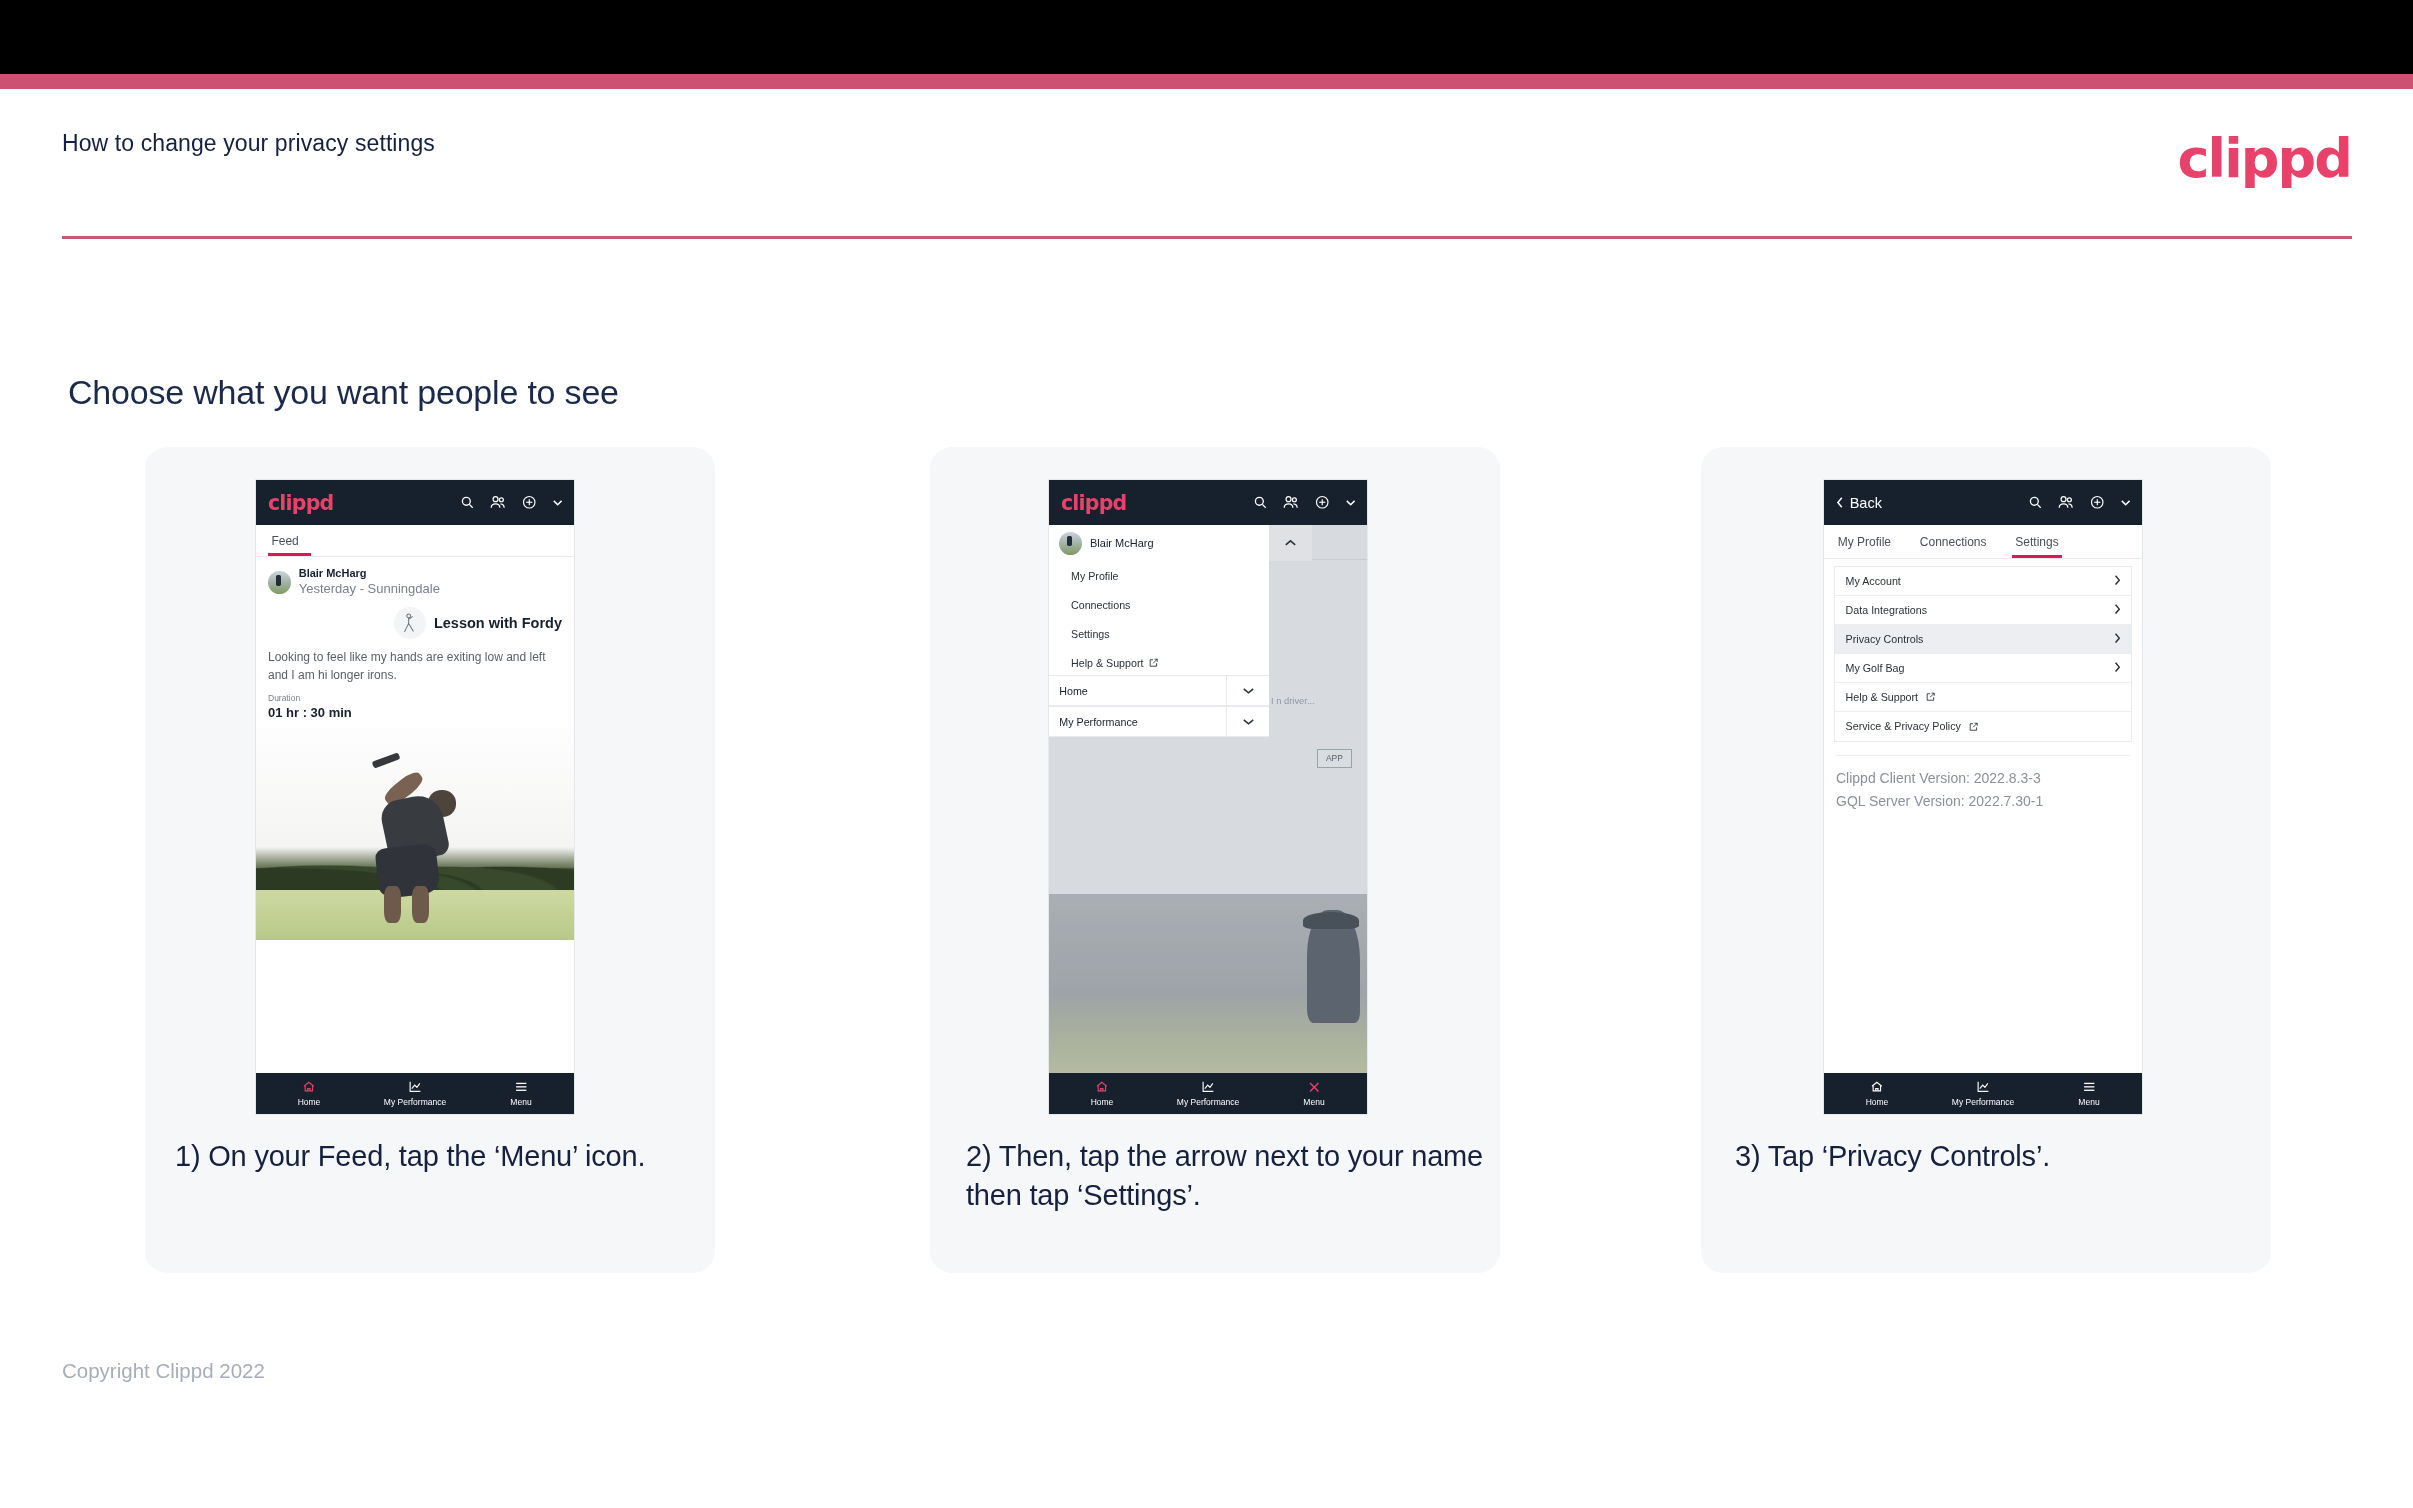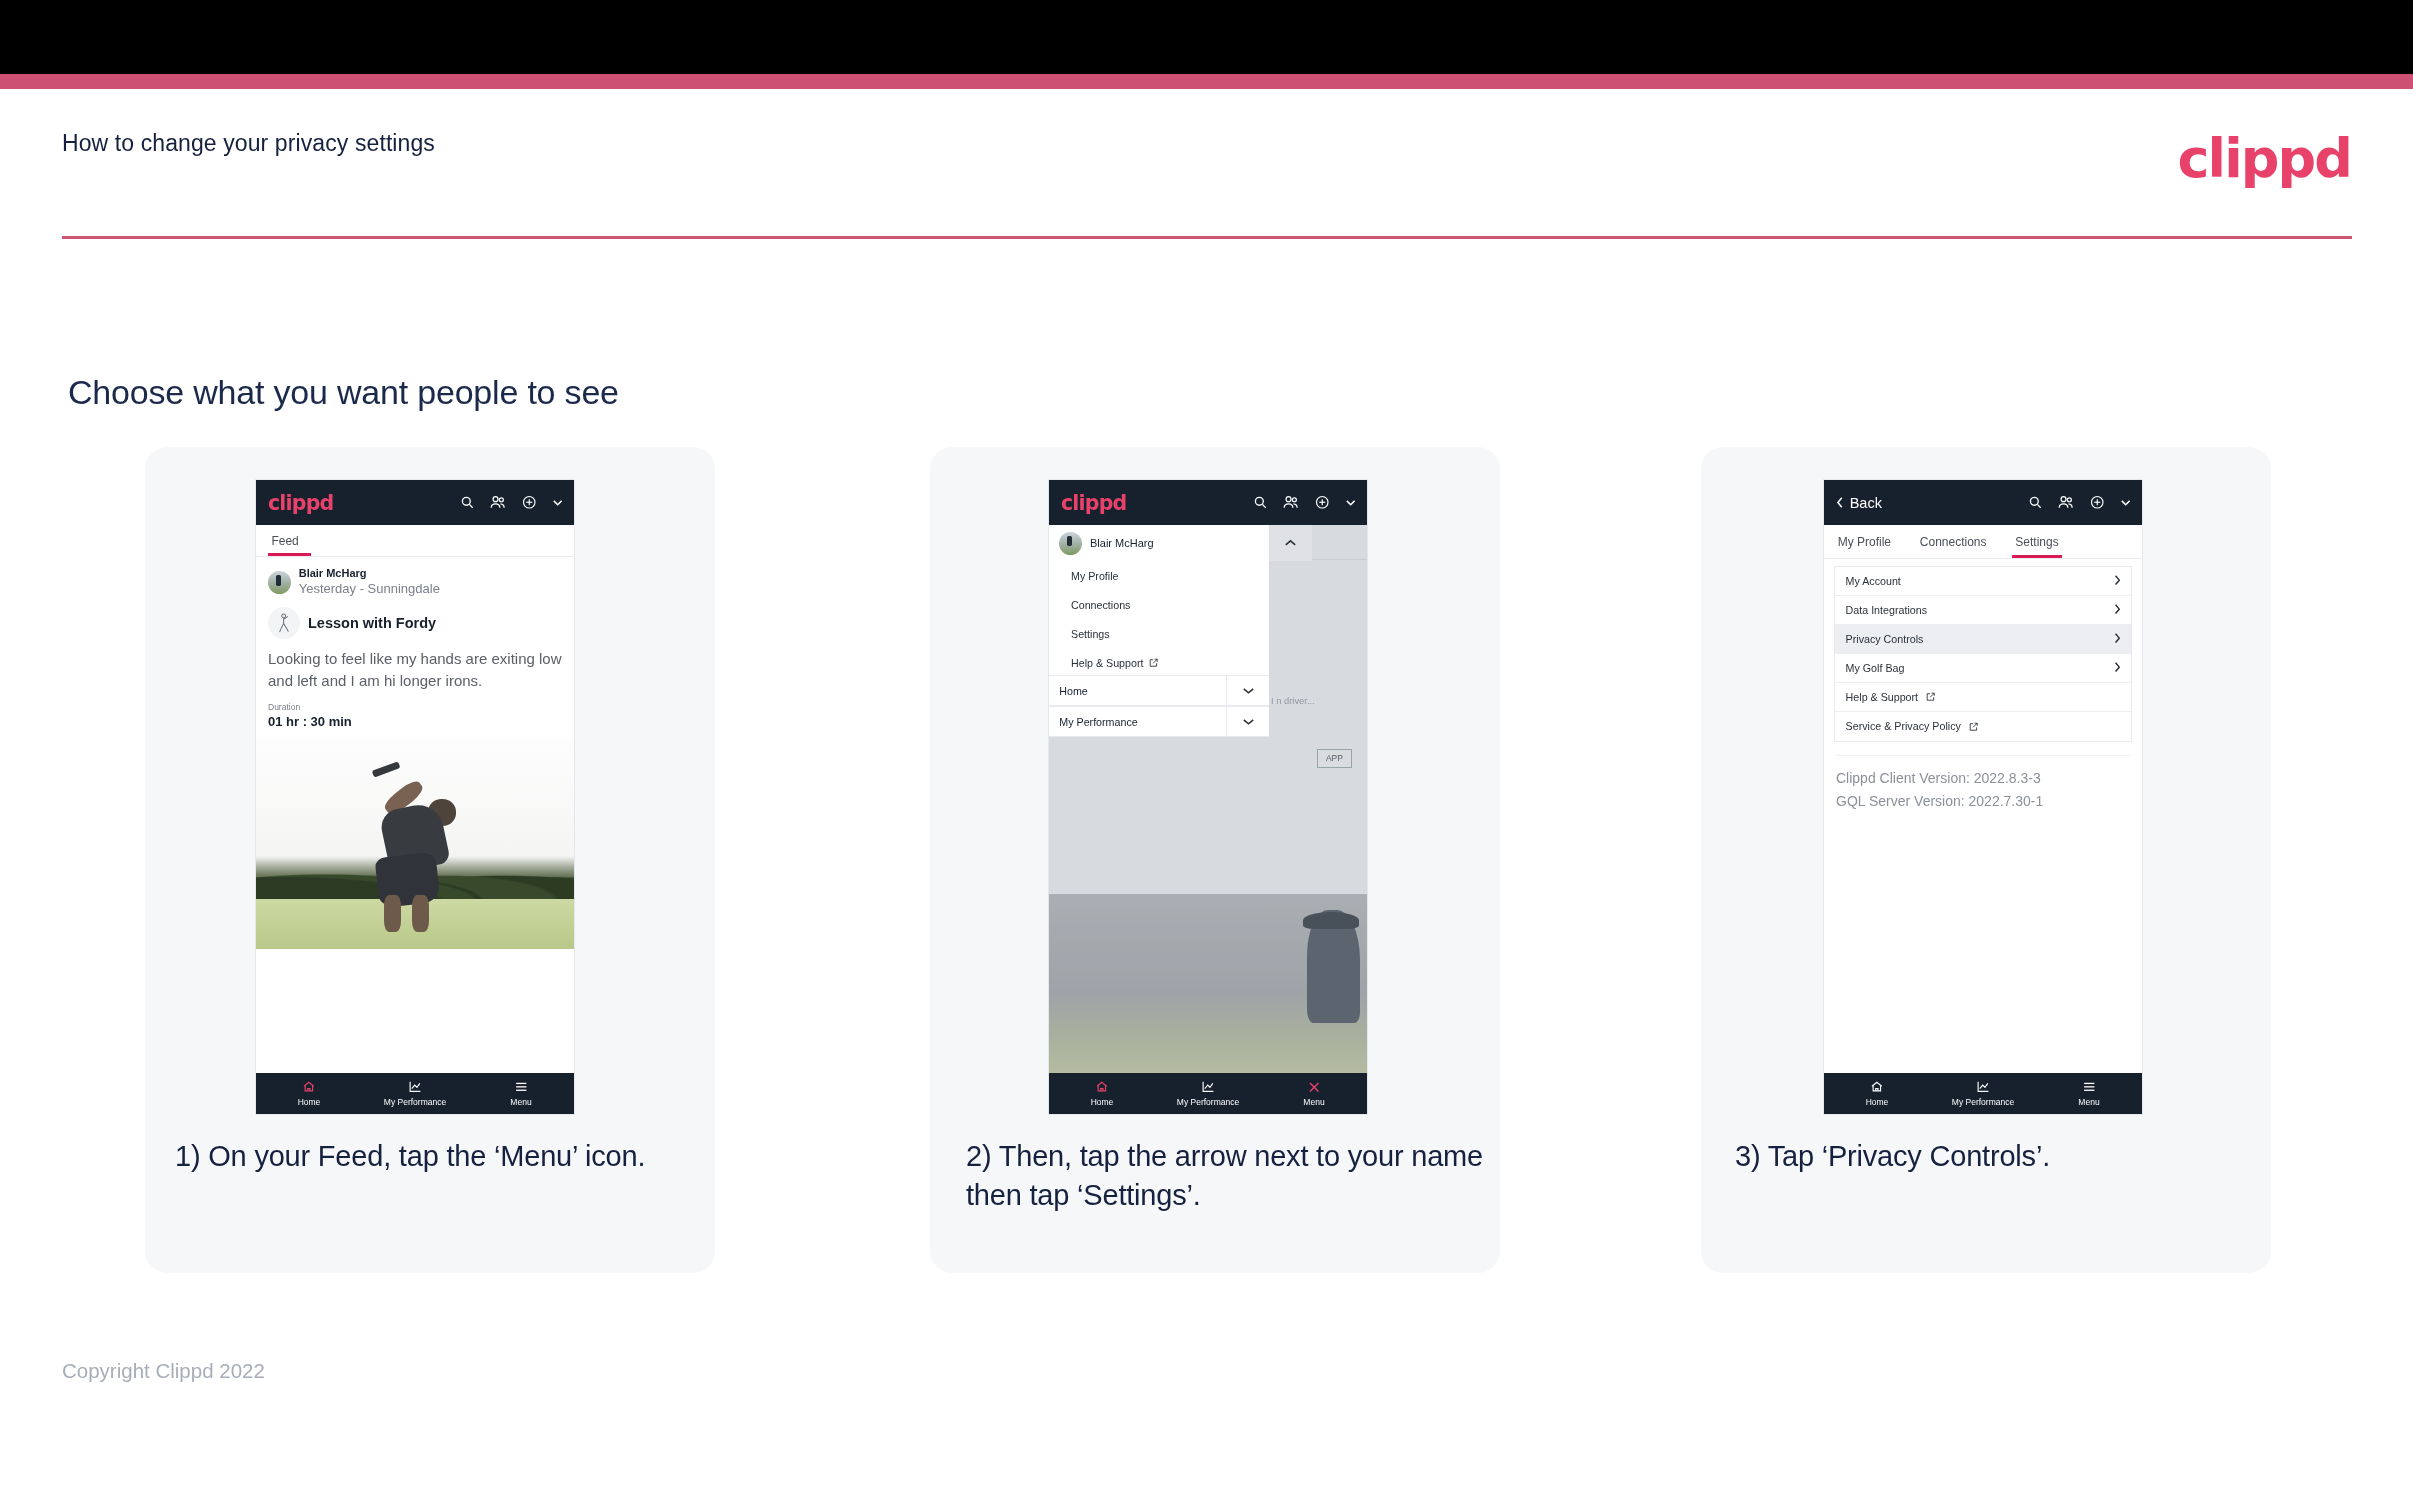--- a/index.html
+++ b/index.html
@@ -105,28 +105,28 @@
     background:linear-gradient(180deg,#c9d3dd 0%,#9fb0a0 55%,#7f9a62 100%);
     position:relative;
   }
   .avatar::after {
     content:""; position:absolute; left:7.7px; top:4.3px; width:5.1px; height:10.3px;
     background:#222b38; border-radius:1.7px;
   }
   .post-name { font-size:11px; font-weight:700; color:#17212e; line-height:1.25; }
   .post-meta { font-size:13px; color:#7b818c; line-height:1.3; }
 
-  .lesson-row { display:flex; align-items:center; gap:8px; margin-top:9.4px; }
+  .lesson-row { display:flex; align-items:center; gap:8px; margin-top:9.4px;justify-content:flex-end; }
   .lesson-badge {
     width:32px; height:32px; border-radius:50%; background:#f3f4f6;
     display:flex; align-items:center; justify-content:center; flex:none;
   }
   .lesson-title { font-size:14.5px; font-weight:700; color:#17212e; }
 
-  .post-body { font-size:15px; color:#5b6068; line-height:1.5; margin-top:8.5px; }
+  .post-body { font-size:12px; color:#5b6068; line-height:1.5; margin-top:8.5px; }
   .dur-label { font-size:8.5px; color:#7b818c; margin-top:9.4px; }
   .dur-value { font-size:13px; font-weight:700; color:#17212e; margin-top:1.7px; }
 
   .photo {
     margin-top:8.5px; height:212px; width:100%; position:relative; overflow:hidden;
     background:linear-gradient(180deg,#fdfdfd 0%, #f4f5f3 58%, #e9ece2 62%, #cdd8a8 72%, #c3d19c 100%);
   }
   .photo .trees {
     position:absolute; left:0; right:0; top:56%; height:22%;
     background:

